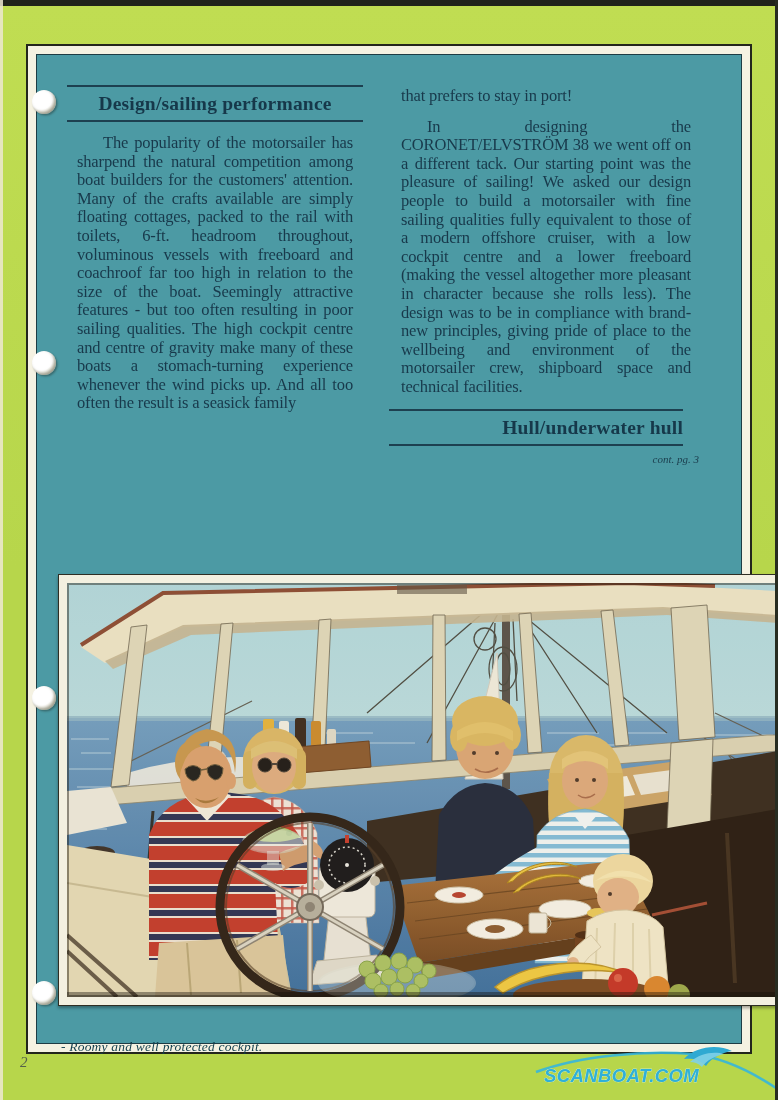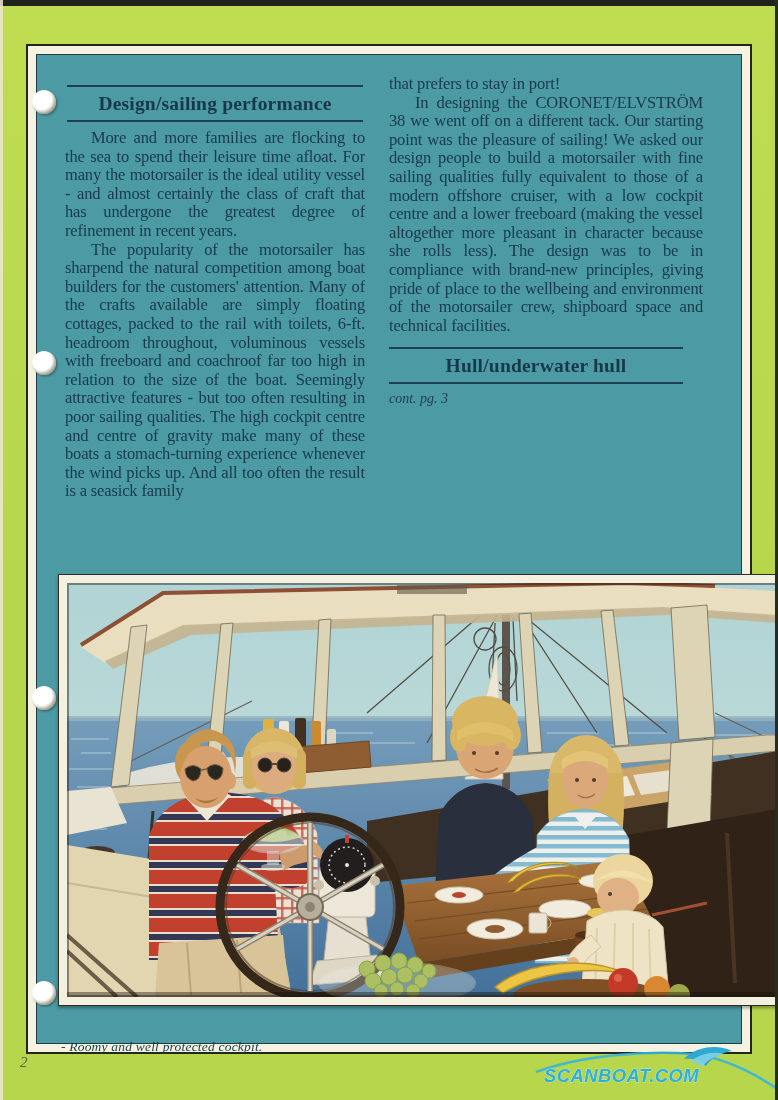--- a/index.html
+++ b/index.html
@@ -27,24 +27,24 @@
   
   .col{position:absolute;overflow:hidden;}
   .col-left{left:28px;top:30px;width:300px;height:492px;}
   .col-right{left:352px;top:20px;width:314px;height:500px;}
   .rule-heading{
     border-top:2px solid #1d4050;border-bottom:2px solid #1d4050;
     padding:6px 0 5px;text-align:center;font-weight:bold;font-size:19.5px;
     letter-spacing:.2px;color:#16384a;
   }
   .col-left .rule-heading{margin:0 2px 7px 2px;}
-  .col-right .rule-heading{margin:12px 20px 7px 0;}
-  .col p{margin:0;text-align:justify;font-size:16.5px;line-height:18.6px;letter-spacing:-.15px;}
+  .col-right .rule-heading{margin:12px 20px 7px 0;text-align:right;}
+  .col p{margin:12px;text-align:justify;font-size:16.5px;line-height:18.6px;letter-spacing:-.15px;}
   .indent{text-indent:26px;}
-  .cont-note{text-align:left;font-style:italic;font-size:14px;padding-right:4px;margin-top:2px;color:#1d4050;}
+  .cont-note{text-align:right;font-style:italic;font-size:11px;padding-right:4px;margin-top:2px;color:#1d4050;}
   
   .photo-frame{
     position:absolute;left:58px;top:574px;width:720px;height:432px;
     background:#f3f0e0;border:1px solid #2e2e24;border-right:none;box-sizing:border-box;
     padding:8px 0 8px 8px;box-shadow:0 2px 3px rgba(0,0,0,.35);
   }
   .photo-frame svg{display:block;}
   .caption{
     position:absolute;left:24px;top:984px;font-style:italic;font-size:13.5px;
     color:#123e4d;letter-spacing:.2px;
@@ -64,21 +64,20 @@
 <body>
 
 <div class="top-edge"></div>
 <div class="green-shade"></div>
 
 <div class="frame">
   <div class="panel">
 
     <div class="col col-left">
       <div class="rule-heading">Design/sailing performance</div>
-      <p class="indent">More and more families are flocking to the sea to spend their leisure time afloat. For many the motorsailer is the ideal utility vessel - and almost certainly the class of craft that has undergone the greatest degree of refinement in recent years.</p>
       <p class="indent">The popularity of the motorsailer has sharpend the natural competition among boat builders for the customers' attention. Many of the crafts available are simply floating cottages, packed to the rail with toilets, 6-ft. headroom throughout, voluminous vessels with freeboard and coachroof far too high in relation to the size of the boat. Seemingly attractive features - but too often resulting in poor sailing qualities. The high cockpit centre and centre of gravity make many of these boats a stomach-turning experience whenever the wind picks up. And all too often the result is a seasick family</p>
     </div>
 
     <div class="col col-right">
       <p>that prefers to stay in port!</p>
       <p class="indent">In designing the CORONET/ELVSTRÖM 38 we went off on a different tack. Our starting point was the pleasure of sailing! We asked our design people to build a motorsailer with fine sailing qualities fully equivalent to those of a modern offshore cruiser, with a low cockpit centre and a lower freeboard (making the vessel altogether more pleasant in character because she rolls less). The design was to be in compliance with brand-new principles, giving pride of place to the wellbeing and environment of the motorsailer crew, shipboard space and technical facilities.</p>
       <div class="rule-heading">Hull/underwater hull</div>
       <div class="cont-note">cont. pg. 3</div>
     </div>
 

